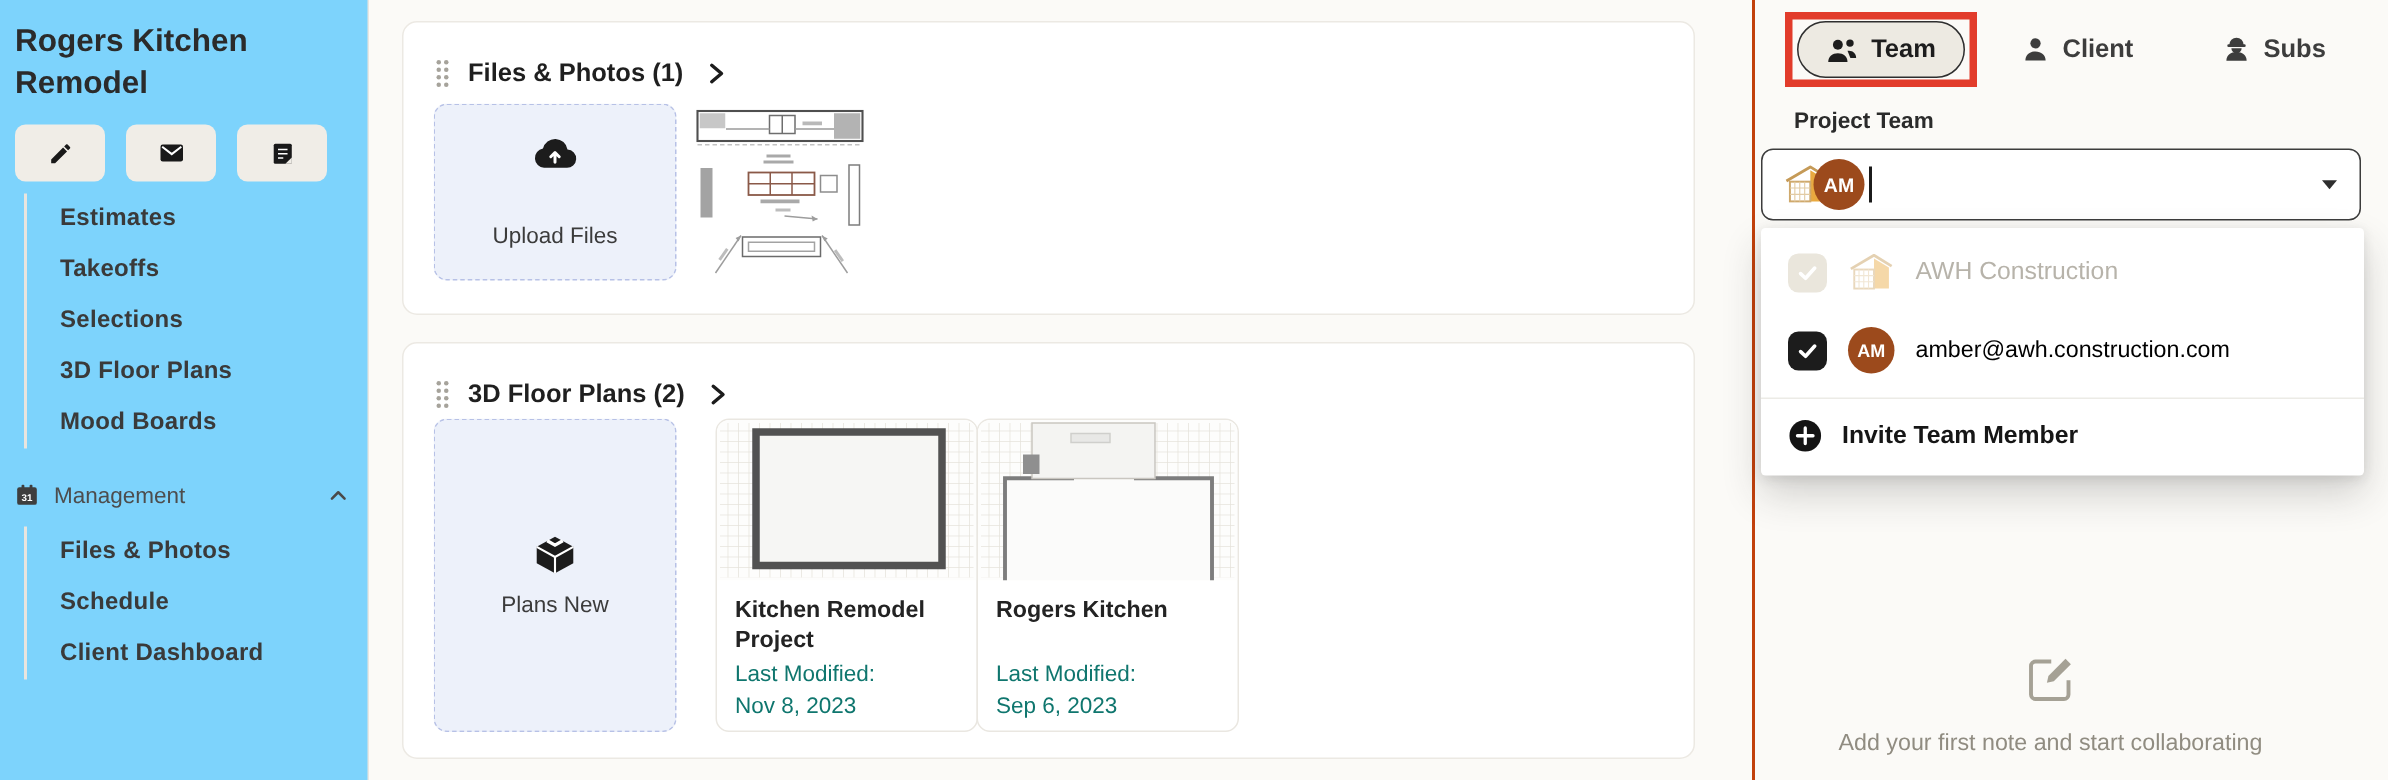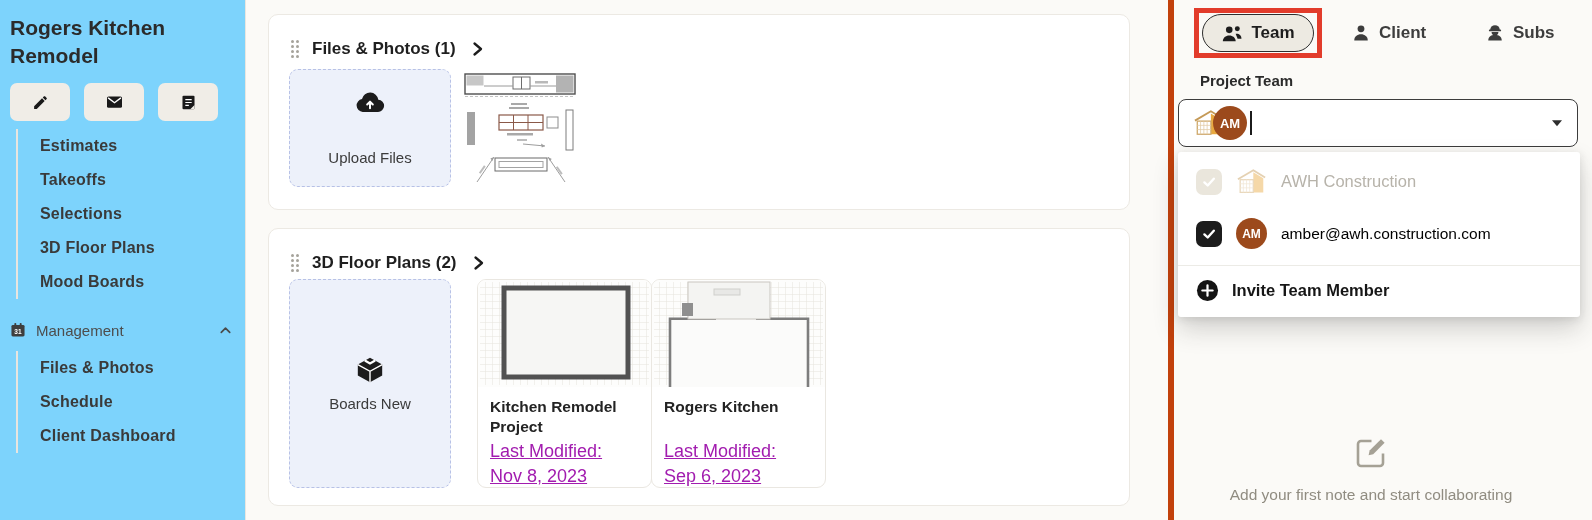--- a/index.html
+++ b/index.html
@@ -44,25 +44,25 @@
   .tile-label { font-size:15px; color:#3b3b3b; }
 
   .photo-thumb { position:absolute; left:192px; top:50px; width:118px; height:126px; cursor:pointer; background:#fff; }
 
   .plan-card { position:absolute; top:50px; width:175px; height:209px; background:#fff;
                border:1px solid #eae7e1; border-radius:9px; overflow:hidden; cursor:pointer; }
   #plan-a { left:208px; } #plan-b { left:382px; }
   .plan-img { width:173px; height:107px; }
   .plan-body { padding:10px 12px 0; }
   .plan-title { font-size:15.5px; font-weight:700; color:#232323; line-height:1.28; min-height:42px; }
-  .plan-mod { font-size:18px; color:#a21caf; line-height:1.4;text-decoration:underline; }
+  .plan-mod { font-size:15px; color:#0f766e; line-height:1.4; }
 
   
   .panel { position:absolute; left:1168px; top:0; right:0; bottom:0;
-           background:#fbfaf7; border-left:6px solid #c2410c; }
+           background:#fbfaf7; border-left:2px solid #c2410c; }
   .hl-box { position:absolute; left:20px; top:8px; width:128px; height:50px;
             border:5px solid #e23c2b; pointer-events:none; }
   .tab-pill { position:absolute; left:28px; top:14px; width:112px; height:38px;
               border:1.5px solid #2e2e2e; border-radius:19px; background:#edeae2;
               display:flex; align-items:center; justify-content:center; gap:8px;
               font-size:17px; font-weight:700; color:#1d1d1d; cursor:pointer; }
   .tab { position:absolute; top:14px; height:38px; display:flex; align-items:center; gap:9px;
          font-size:17px; font-weight:700; color:#3d3d3d; cursor:pointer; }
   #tab-client { left:178px; } #tab-subs { left:312px; }
   .pt-label { position:absolute; left:26px; top:72px; font-size:15px; font-weight:700; color:#2b2b2b; }
@@ -249,21 +249,21 @@
   </div>
 
   <div class="dashed-tile" id="create-tile">
     <span>
       <svg width="30" height="30" viewBox="0 0 32 32">
           <path d="M16 3 29 10.2v11.6L16 29 3 21.8V10.2z" fill="#1c1c1c"></path>
           <path d="M3 10.2 16 17.4 29 10.2M16 17.4V29" stroke="#fff" stroke-width="1.5" fill="none"></path>
           <path d="M10.5 5.9 16 9l5.5-3.1" stroke="#fff" stroke-width="2.4" fill="none"></path>
         </svg>
     </span>
-    <span class="tile-label">Boards New</span>
+    <span class="tile-label">Plans New</span>
   </div>
 
   <div class="plan-card" id="plan-a">
     <svg class="plan-img" viewBox="0 0 173 107">
       <defs>
         <pattern id="gp1" width="7" height="7" patternUnits="userSpaceOnUse">
           <path d="M7 0H0V7" fill="none" stroke="#e6e3dc" stroke-width="1"></path>
         </pattern>
       </defs>
       <rect width="173" height="107" fill="#fdfdfc"></rect>

